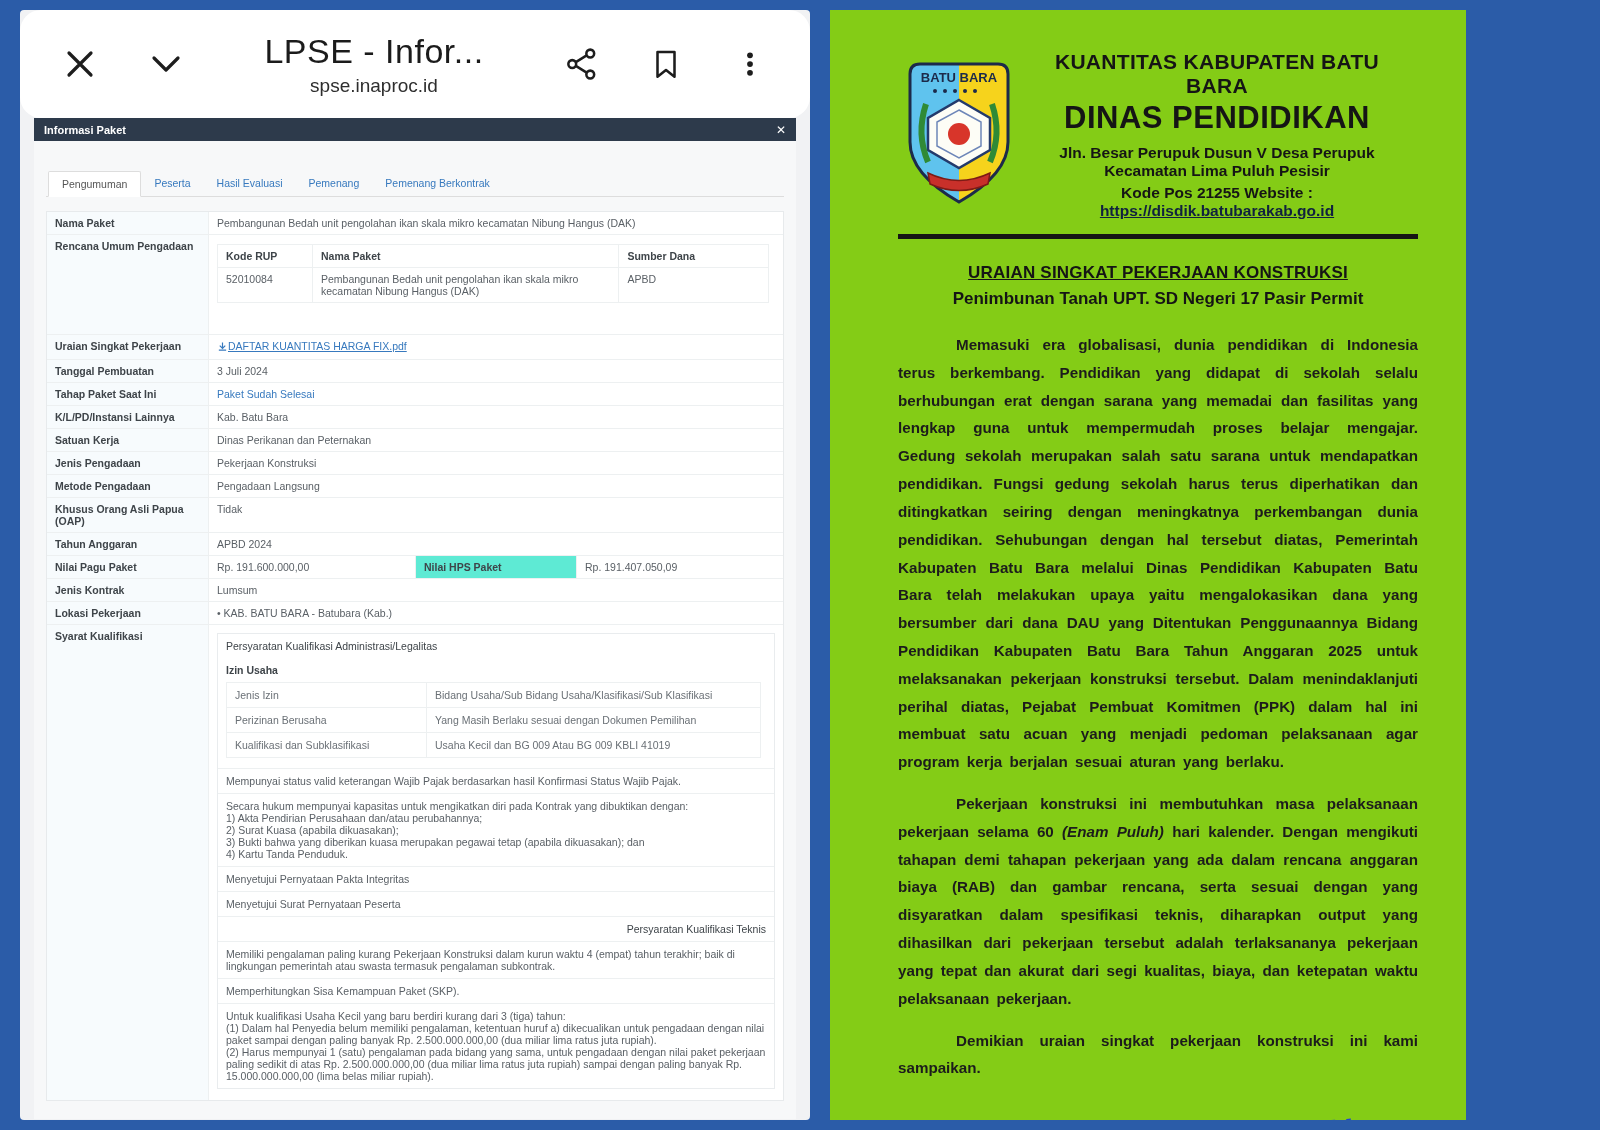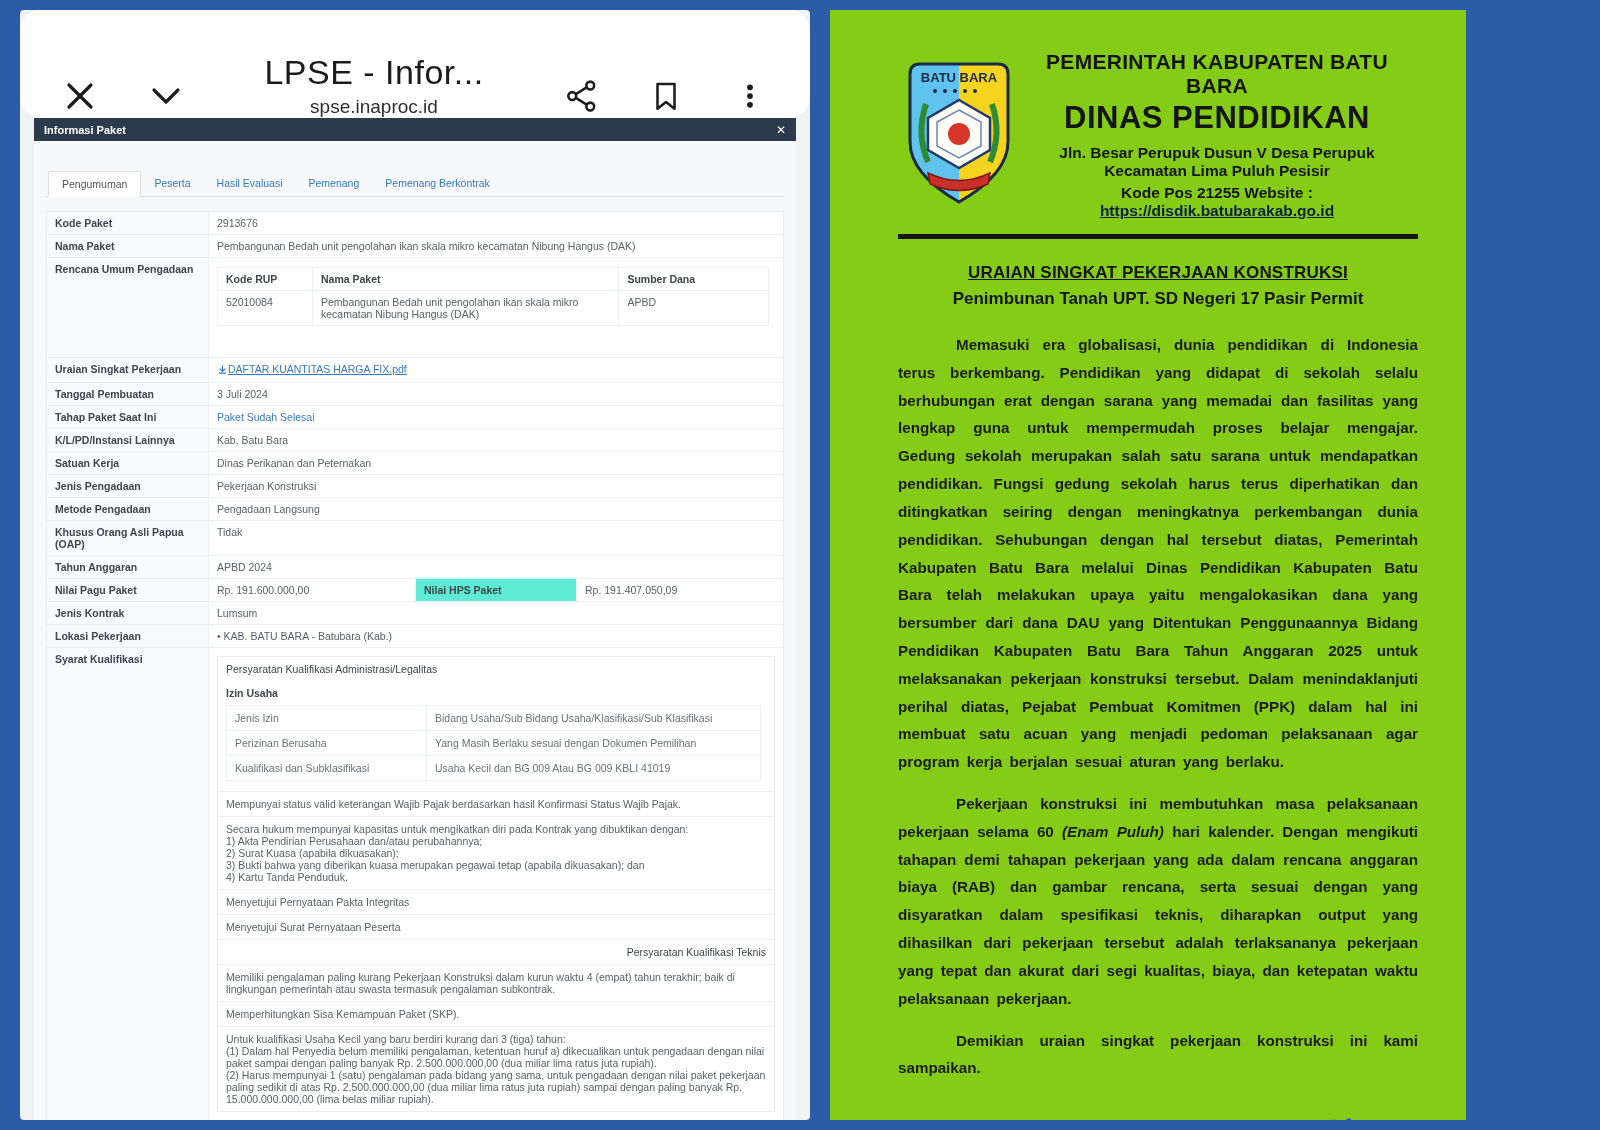--- a/index.html
+++ b/index.html
@@ -2,21 +2,21 @@
 <html><head>
 <meta charset="utf-8">
 <style>
   * { margin:0; padding:0; box-sizing:border-box; }
   html,body { width:1600px; height:1130px; overflow:hidden; }
   body { background:#2b5ca8; font-family:"Liberation Sans","DejaVu Sans",sans-serif; position:relative; }
 
   
   .left-panel { position:absolute; left:20px; top:10px; width:790px; height:1110px;
     background:#f1f2f4; border-radius:4px; overflow:hidden; }
-  .browser-header { height:108px; background:#fff; display:flex; align-items:flex-end; padding:0 38px;border-radius:21px; }
+  .browser-header { height:108px; background:#fff; display:flex; align-items:center; padding:0 38px;border-radius:21px; }
   .bh-icon { width:44px; height:44px; display:flex; align-items:center; justify-content:center; cursor:pointer; flex:0 0 auto; }
   .bh-icon svg { display:block; }
   .bh-left-gap { width:42px; }
   .bh-center { flex:1; text-align:center; color:#1b1b1b; }
   .bh-title { font-size:34px; font-weight:400; letter-spacing:.5px; }
   .bh-url { font-size:19px; color:#2e2e2e; margin-top:4px; }
   .bh-right { display:flex; gap:40px; align-items:center; }
 
   .modal-bar { height:23px; margin:0 14px; background:#2d3a4b; color:#fff; display:flex;
     align-items:center; justify-content:space-between; padding:0 10px; }
@@ -147,24 +147,20 @@
     <div class="tabs">
       <div class="tab active">Pengumuman</div>
       <div class="tab">Peserta</div>
       <div class="tab">Hasil Evaluasi</div>
       <div class="tab">Pemenang</div>
       <div class="tab">Pemenang Berkontrak</div>
     </div>
 
     <div class="dtable">
 
-      <div class="trow">
-        <div class="tlabel">Kode Paket</div>
-        <div class="tvalue">2913676</div>
-      </div>
 
       <div class="trow">
         <div class="tlabel">Nama Paket</div>
         <div class="tvalue">Pembangunan Bedah unit pengolahan ikan skala mikro kecamatan Nibung Hangus (DAK)</div>
       </div>
 
       <div class="trow">
         <div class="tlabel">Rencana Umum Pengadaan</div>
         <div class="tvalue">
           <table class="subtable">
@@ -327,21 +323,21 @@
             </g>
           <polygon points="61,42 92,60 92,92 61,110 30,92 30,60" fill="#fdfdf6" stroke="#233a6b" stroke-width="2.5"></polygon>
           <polygon points="61,52 83,64 83,88 61,100 39,88 39,64" fill="none" stroke="#6d86b8" stroke-width="1.5"></polygon>
           <circle cx="61" cy="76" r="11" fill="#d8352a"></circle>
           <path d="M28 46 Q18 76 30 104" fill="none" stroke="#2f8a36" stroke-width="6"></path>
           <path d="M94 46 Q104 76 92 104" fill="none" stroke="#2f8a36" stroke-width="6"></path>
           <path d="M30 115 Q61 130 92 115 L90 126 Q61 139 32 126 Z" fill="#c8302a" stroke="#7c1b16" stroke-width="1.5"></path>
         </svg>
       </div>
       <div class="lh-text">
-        <div class="lh-line1">PEMERINTAH KABUPATEN BATU BARA</div>
+        <div class="lh-line1">KUANTITAS KABUPATEN BATU BARA</div>
         <div class="lh-line2">DINAS PENDIDIKAN</div>
         <div class="lh-line3">Jln. Besar Perupuk Dusun V Desa Perupuk Kecamatan Lima Puluh Pesisir</div>
         <div class="lh-line4"><span>Kode Pos 21255 Website : </span><span class="lh-link">https://disdik.batubarakab.go.id</span></div>
       </div>
     </div>
     <div class="lh-rule"></div>
 
     <div class="doc-title">URAIAN SINGKAT PEKERJAAN KONSTRUKSI</div>
     <div class="doc-subtitle">Penimbunan Tanah UPT. SD Negeri 17 Pasir Permit</div>
 

